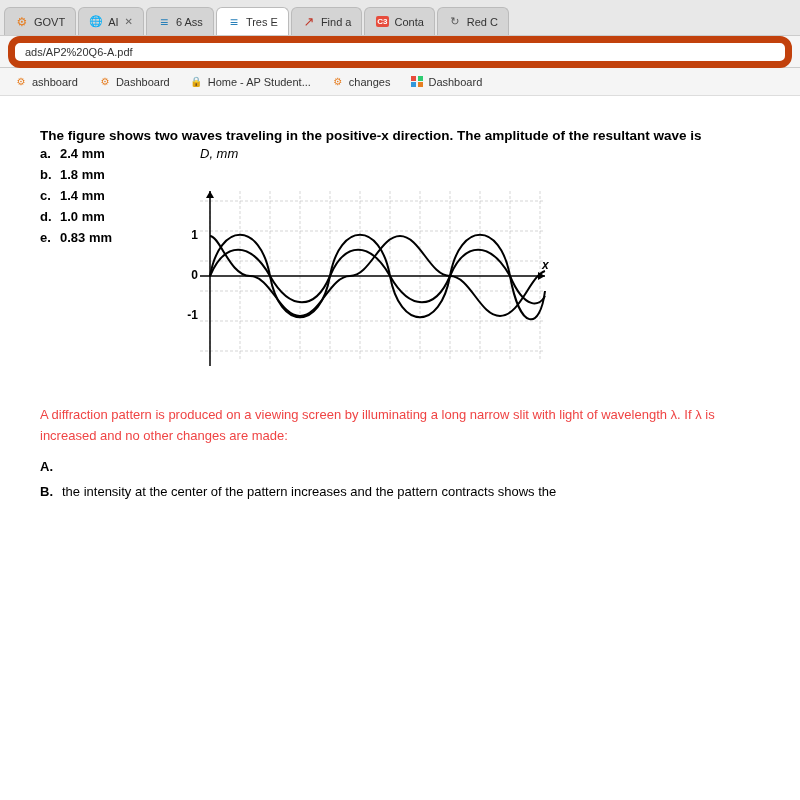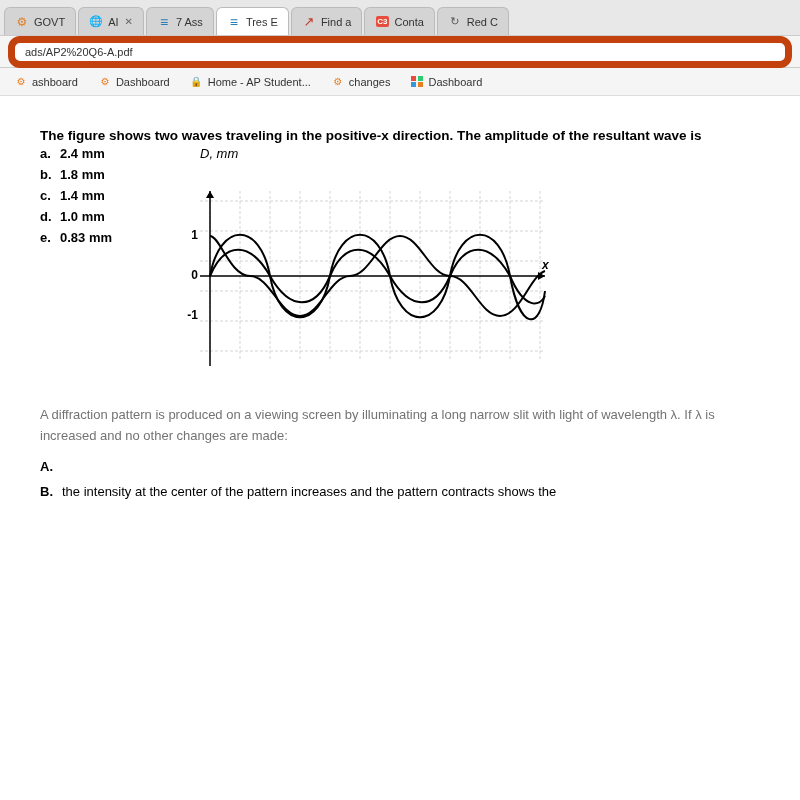--- a/index.html
+++ b/index.html
@@ -168,21 +168,21 @@
 
     .graph-svg {
       width: 380px;
       height: 200px;
     }
 
     
     .second-question {
       font-size: 13px;
       line-height: 1.6;
-      color: #737373;
+      color: #ef4444;
       margin-bottom: 10px;
     }
 
     .answer-item {
       display: flex;
       gap: 8px;
       font-size: 13px;
       line-height: 1.5;
       margin-bottom: 6px;
       color: #000;
@@ -203,21 +203,21 @@
     <span class="tab-icon icon-gear">⚙</span>
     <span>GOVT</span>
   </div>
   <div class="tab">
     <span class="tab-icon" style="color:#1a73e8;">🌐</span>
     <span>AI</span>
     <span class="tab-close">✕</span>
   </div>
   <div class="tab">
     <span class="tab-icon" style="color:#2980b9; font-size:14px;">≡</span>
-    <span>7 Ass</span>
+    <span>6 Ass</span>
   </div>
   <div class="tab active">
     <span class="tab-icon" style="color:#2980b9; font-size:14px;">≡</span>
     <span>Tres E</span>
   </div>
   <div class="tab">
     <span class="tab-icon" style="color:#c0392b; font-size:13px;">↗</span>
     <span>Find a</span>
   </div>
   <div class="tab">

